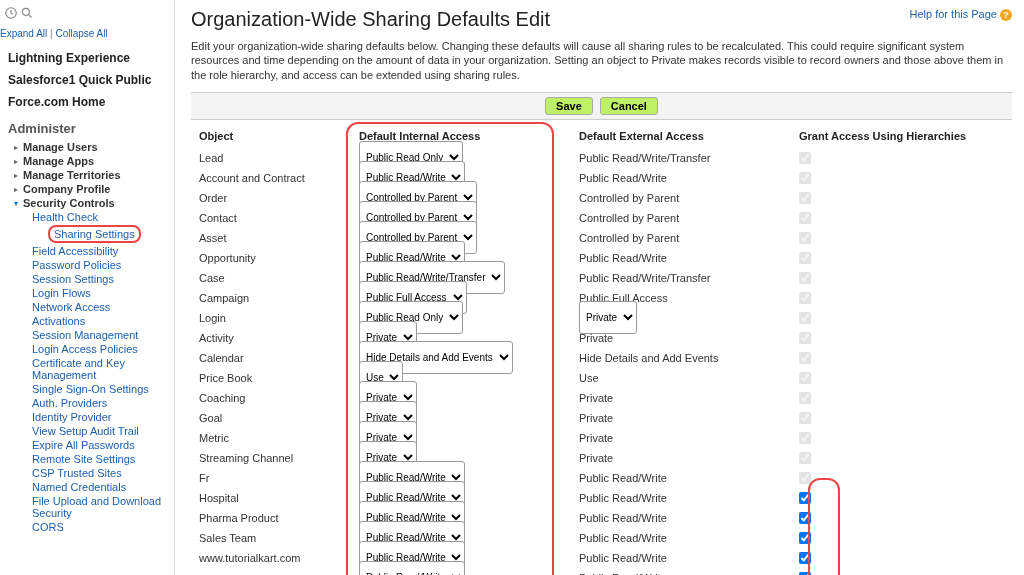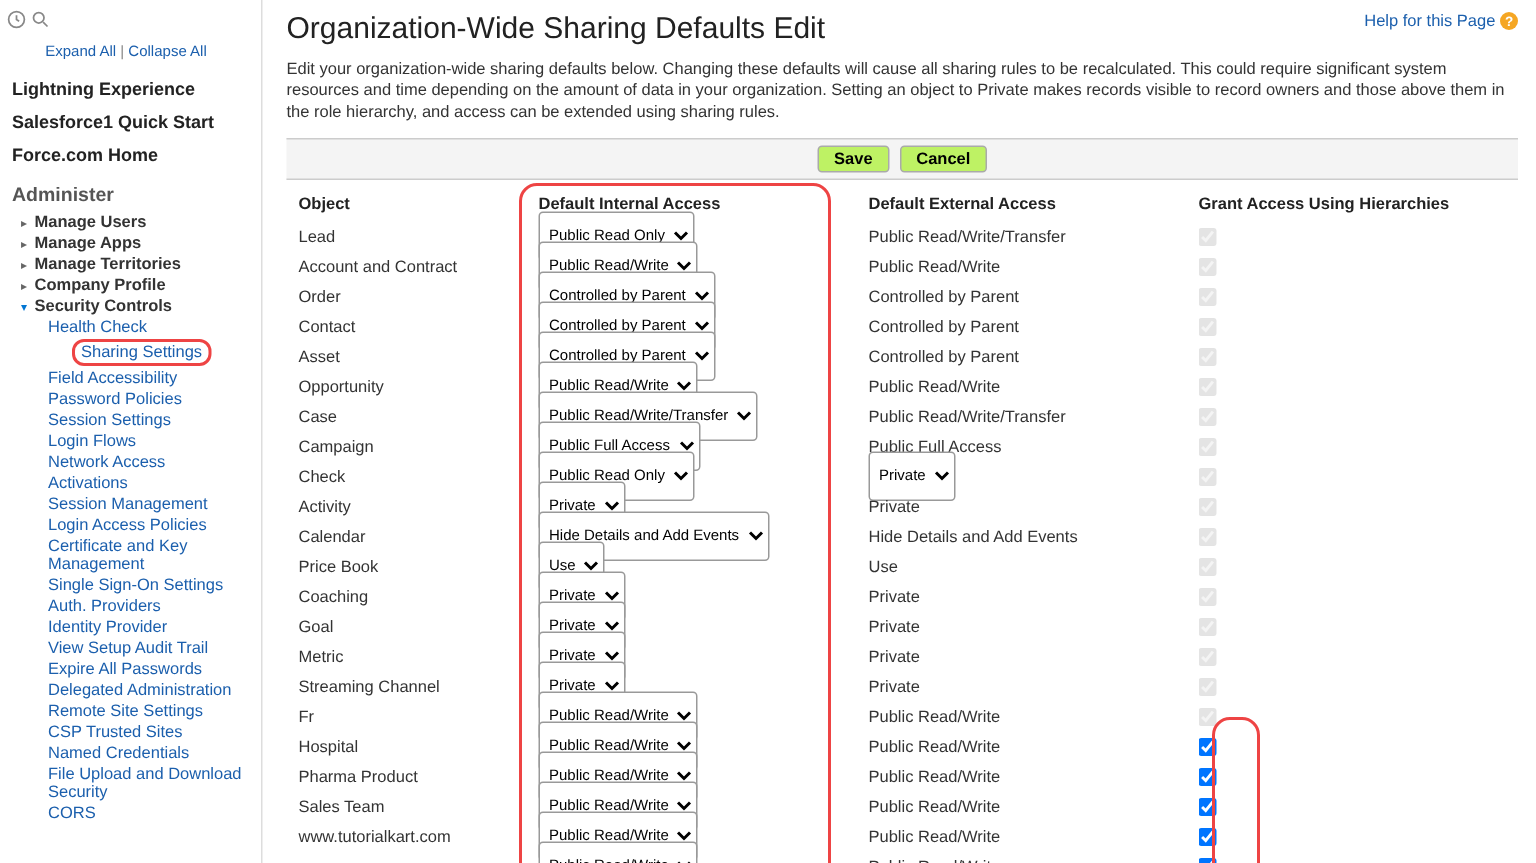--- a/index.html
+++ b/index.html
@@ -3,21 +3,21 @@
 <meta charset="utf-8">
 <style>
 * { box-sizing: border-box; margin: 0; padding: 0; }
 body { font-family: Arial, Helvetica, sans-serif; font-size: 11px; color: #222; background: #fff; width: 1024px; }
 .layout { display: flex; }
 .sidebar { width: 175px; border-right: 1px solid #ddd; padding: 4px 0; }
 .search-row { display: flex; align-items: center; padding: 2px 4px 6px 4px; gap: 4px; }
 .search-input { flex: 1; border: 1px solid #bbb; border-radius: 10px; padding: 2px 8px; font-size: 11px; color: #999; width: 120px; }
 .search-icons { display: flex; gap: 2px; color: #888; }
 .search-icons svg { width: 14px; height: 14px; fill: #888; }
-.expand-row { text-align: center; padding: 0 6px 6px 0; font-size: 10px; }
+.expand-row { text-align: left; padding: 0 6px 6px 0; font-size: 10px; }
 .expand-row a { color: #1b5fad; text-decoration: none; }
 .sep { color: #888; }
 .nav-header { font-weight: bold; font-size: 12px; padding: 6px 8px 2px 8px; color: #222; }
 .nav-admin { font-weight: bold; font-size: 13px; padding: 10px 8px 4px 8px; color: #555; }
 .nav-exp { padding: 1px 8px 1px 12px; font-size: 11px; color: #333; display: flex; align-items: center; gap: 3px; }
 .nav-exp .bullet { width: 8px; height: 8px; display: inline-flex; align-items: center; justify-content: center; font-size: 8px; color: #666; }
 .nav-exp.open .bullet { color: #0176d3; }
 .nav-leaf { padding: 1px 8px 1px 32px; font-size: 11px; color: #1b5fad; cursor: pointer; }
 .highlight-sharing { display: inline-block; border: 2px solid #e44; border-radius: 8px; padding: 1px 4px; color: #1b5fad; margin-left: 16px; }
 .main { flex: 1; padding: 8px 12px 20px 16px; }
@@ -58,21 +58,21 @@
               <circle cx="10" cy="10" r="6" fill="none" stroke="#888" stroke-width="2"></circle>
               <path d="M15 15l5 5" stroke="#888" stroke-width="2"></path>
             </svg></span>
       </div>
     </div>
     <div class="expand-row">
       <a>Expand All</a> <span class="sep">|</span>
       <a>Collapse All</a>
     </div>
     <div class="nav-header">Lightning Experience</div>
-    <div class="nav-header">Salesforce1 Quick Start</div>
+    <div class="nav-header">Salesforce1 Quick Public</div>
     <div class="nav-header">Force.com Home</div>
     <div class="nav-admin">Administer</div>
     <div class="nav-exp">
         <span class="bullet">▸</span>
         <b>Manage Users</b>
       </div>
     <div class="nav-exp">
         <span class="bullet">▸</span>
         <b>Manage Apps</b>
       </div>
@@ -98,21 +98,20 @@
         <div class="nav-leaf">Network Access</div>
         <div class="nav-leaf">Activations</div>
         <div class="nav-leaf">Session Management</div>
         <div class="nav-leaf">Login Access Policies</div>
         <div class="nav-leaf">Certificate and Key Management</div>
         <div class="nav-leaf">Single Sign-On Settings</div>
         <div class="nav-leaf">Auth. Providers</div>
         <div class="nav-leaf">Identity Provider</div>
         <div class="nav-leaf">View Setup Audit Trail</div>
         <div class="nav-leaf">Expire All Passwords</div>
-        <div class="nav-leaf">Delegated Administration</div>
         <div class="nav-leaf">Remote Site Settings</div>
         <div class="nav-leaf">CSP Trusted Sites</div>
         <div class="nav-leaf">Named Credentials</div>
         <div class="nav-leaf">File Upload and Download Security</div>
         <div class="nav-leaf">CORS</div>
       </div>
   </div>
 
   <div class="main">
     <div class="title-row">
@@ -134,21 +133,21 @@
         <div class="col-header">Object</div>
         <div id="col-obj-rows">
             <div class="row">Lead</div>
             <div class="row">Account and Contract</div>
             <div class="row">Order</div>
             <div class="row">Contact</div>
             <div class="row">Asset</div>
             <div class="row">Opportunity</div>
             <div class="row">Case</div>
             <div class="row">Campaign</div>
-            <div class="row">Check</div>
+            <div class="row">Login</div>
             <div class="row">Activity</div>
             <div class="row">Calendar</div>
             <div class="row">Price Book</div>
             <div class="row">Coaching</div>
             <div class="row">Goal</div>
             <div class="row">Metric</div>
             <div class="row">Streaming Channel</div>
             <div class="row">Fr</div>
             <div class="row">Hospital</div>
             <div class="row">Pharma Product</div>

